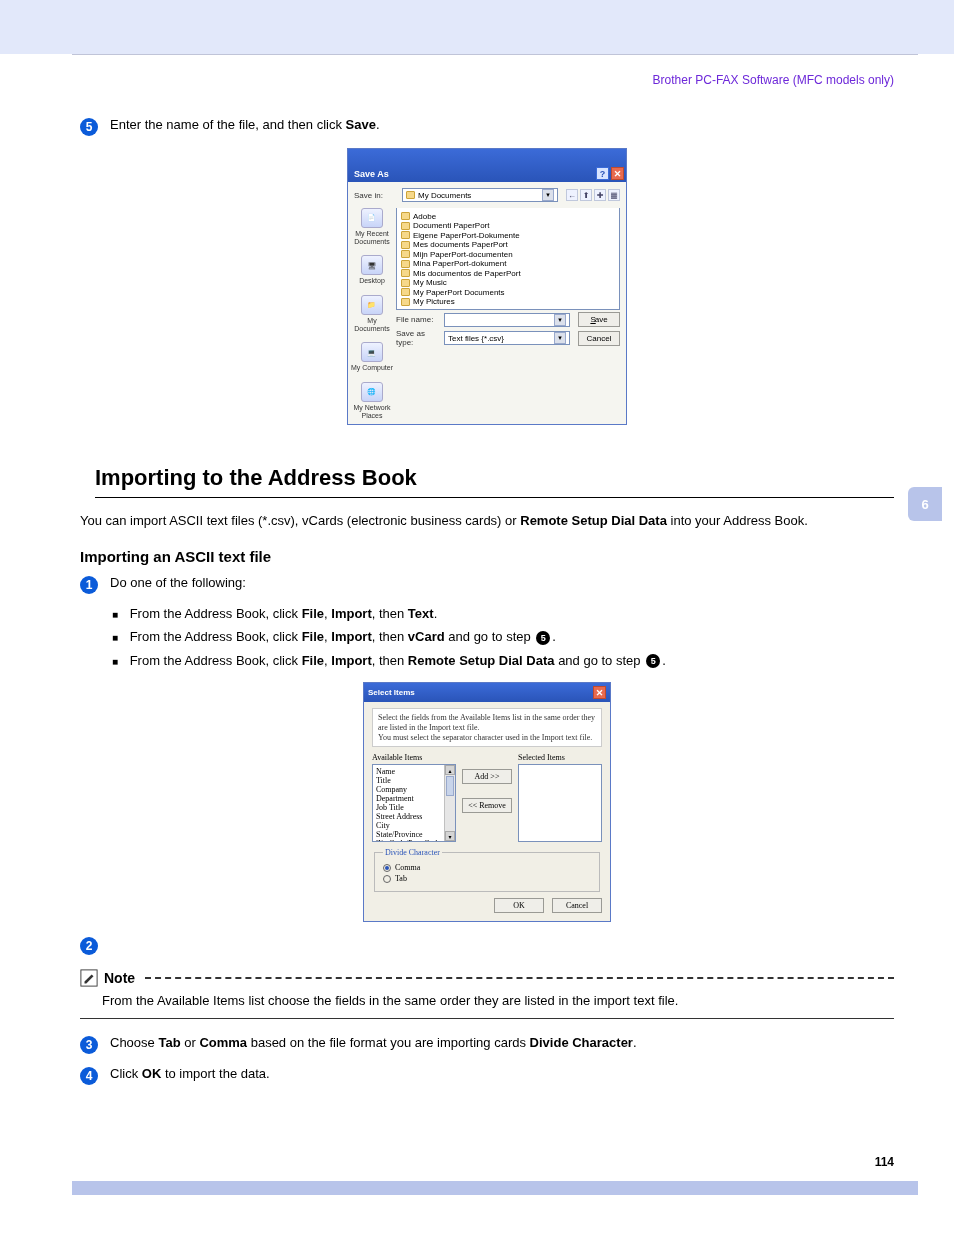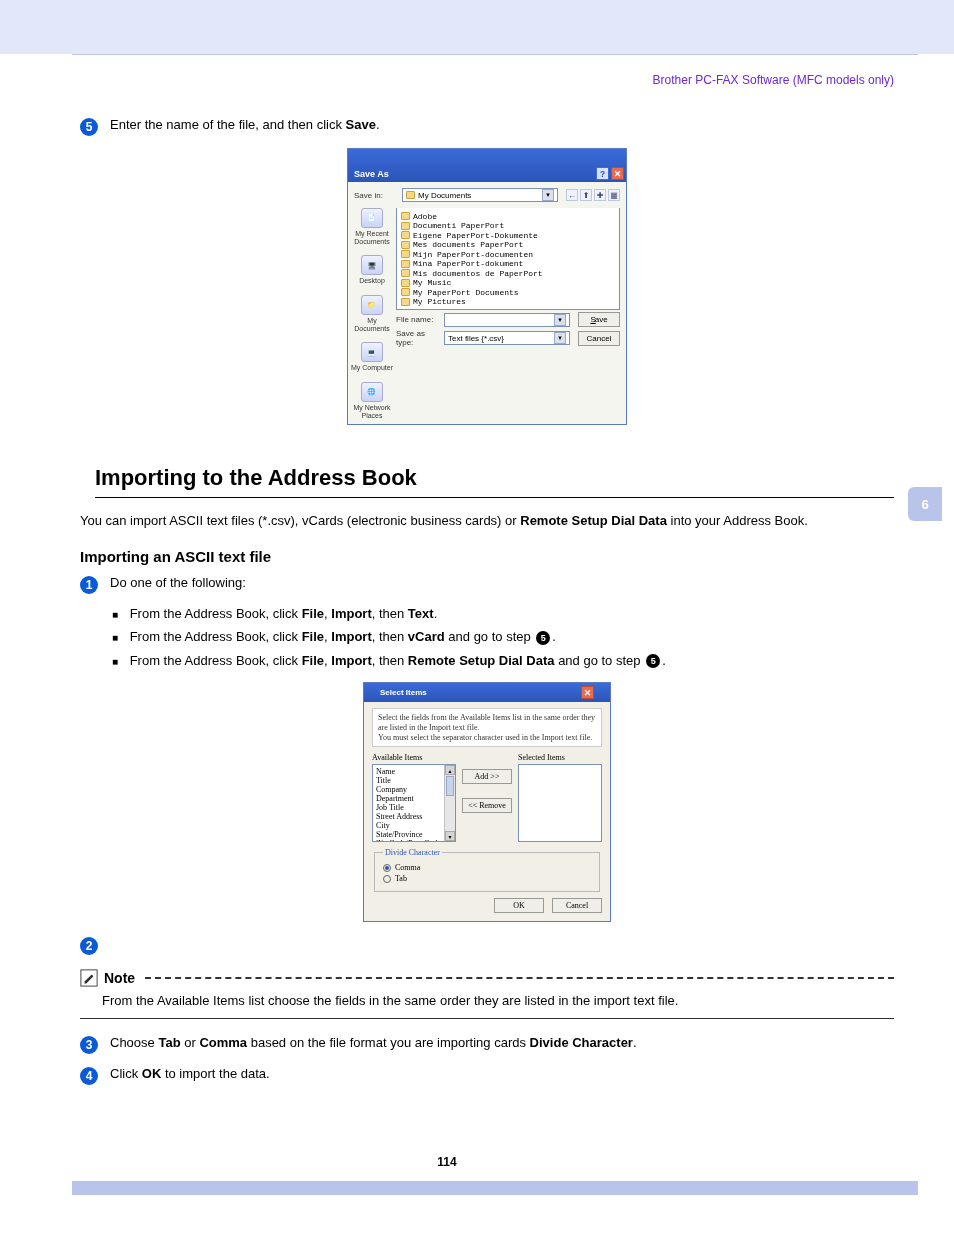--- a/index.html
+++ b/index.html
@@ -42,21 +42,21 @@
     background: #b8c4ea; color: #fff; font-weight: bold;
     width: 34px; height: 34px; border-radius: 6px 0 0 6px;
     display: flex; align-items: center; justify-content: center;
   }
   .note-box { margin: 14px 0 16px 0; }
   .note-head { display: flex; align-items: center; font-weight: bold; font-size: 14px; }
   .note-icon { width: 18px; height: 18px; margin-right: 6px; }
   .note-hr { flex: 1; border-top: 2px dashed #333; margin-left: 10px; height: 0; }
   .note-body { margin: 6px 0 0 22px; }
   .note-bottom { border-top: 1px solid #333; margin-top: 10px; }
-  .page-num { font-weight: bold; font-size: 12px; text-align: center; margin: 70px 60px 12px 0; }
+  .page-num { font-weight: bold; font-size: 12px; text-align: right; margin: 70px 60px 12px 0; }
   .page-band { background: #b8c4ea; height: 14px; margin: 6px 36px 20px 72px; }
 
   
   .dialog {
     width: 280px; margin: 6px auto 10px auto;
     border: 1px solid #5a79c7; font-family: Tahoma, Arial, sans-serif;
     font-size: 8px; background: #f5f5f0;
   }
   .dlg-titlebar {
     background: linear-gradient(#3b6bd8,#2a54b8);
@@ -78,30 +78,30 @@
   .dlg-row { display: flex; align-items: center; margin: 2px 0; gap: 4px; }
   .dlg-lbl { width: 44px; color: #333; }
   .dlg-select { flex: 1; height: 14px; background: #fff; border: 1px solid #7a91bb; display:flex; align-items:center; padding:0 3px; justify-content:space-between;}
   .dlg-select .arrow { width:12px; height:12px; background:#dbe0eb; border:1px solid #99a9cc; display:flex; align-items:center;justify-content:center; font-size:7px;}
   .dlg-btn {
     width: 42px; height: 15px; background: #efeee9; border: 1px solid #9a9a95;
     display: flex; align-items: center; justify-content: center; margin-left: 4px;
   }
   .filepane {
     height: 102px; background: #fff; border: 1px solid #7a91bb;
-    border-top: none; padding: 3px 4px; overflow: hidden; font-family: Liberation Mono, monospace;
+    border-top: none; padding: 3px 4px; overflow: hidden;
   }
   .folder-row { display:flex; align-items:center; gap:3px; margin:0.5px 0;}
   .folder-ico { width:9px; height:8px; background:#f6d88a; border:1px solid #cda43a; border-radius:1px;}
   .toolbar-icos { display:flex; gap:2px; margin-left:4px;}
   .tb-ico { width:12px; height:12px; border:1px solid #c0c8dc; background:#eef2ff; display:flex; align-items:center; justify-content:center; font-size:8px; color:#446;}
 
   
   .dialog2 { width: 248px; margin: 8px auto 14px auto; border:1px solid #5a79c7; font-size:8px; background:#f1efe6; font-family:Tahoma,Arial,sans-serif;}
-  .d2-title { background: linear-gradient(#3b6bd8,#2a54b8); color:#fff; font-weight:bold; padding:3px 16px; display:flex; justify-content:space-between; align-items:center;}
+  .d2-title { background: linear-gradient(#3b6bd8,#2a54b8); color:#fff; font-weight:bold; padding:3px 4px; display:flex; justify-content:space-between; align-items:center;}
   .d2-close { width:13px; height:13px; background:#e86a4f; border:1px solid #c04a2f; color:#fff; display:flex; align-items:center; justify-content:center; font-size:9px;}
   .d2-body { padding:6px 8px 8px 8px;font-family:Liberation Serif, serif;}
   .d2-instr { background:#fff; border:1px solid #ccc; padding:4px 5px; line-height:1.2; color:#333; margin-bottom:6px;}
   .d2-cols { display:flex; gap:6px; align-items:flex-start;}
   .d2-col { flex:1; }
   .d2-collbl { margin-bottom:2px;}
   .d2-list { height:78px; background:#fff; border:1px solid #7a91bb; padding:2px 3px; overflow:hidden; position:relative;}
   .d2-list .scrollbar { position:absolute; right:0; top:0; bottom:0; width:11px; background:#e6e6e6; border-left:1px solid #c0c0c0;}
   .d2-list .scrollbar .btn{height:10px; background:#d4d4d4; border:1px solid #aaa; display:flex; align-items:center; justify-content:center; font-size:6px;}
   .d2-list .scrollbar .thumb{height:20px; background:#c8d4ea; margin:1px; border:1px solid #99a9cc;}

